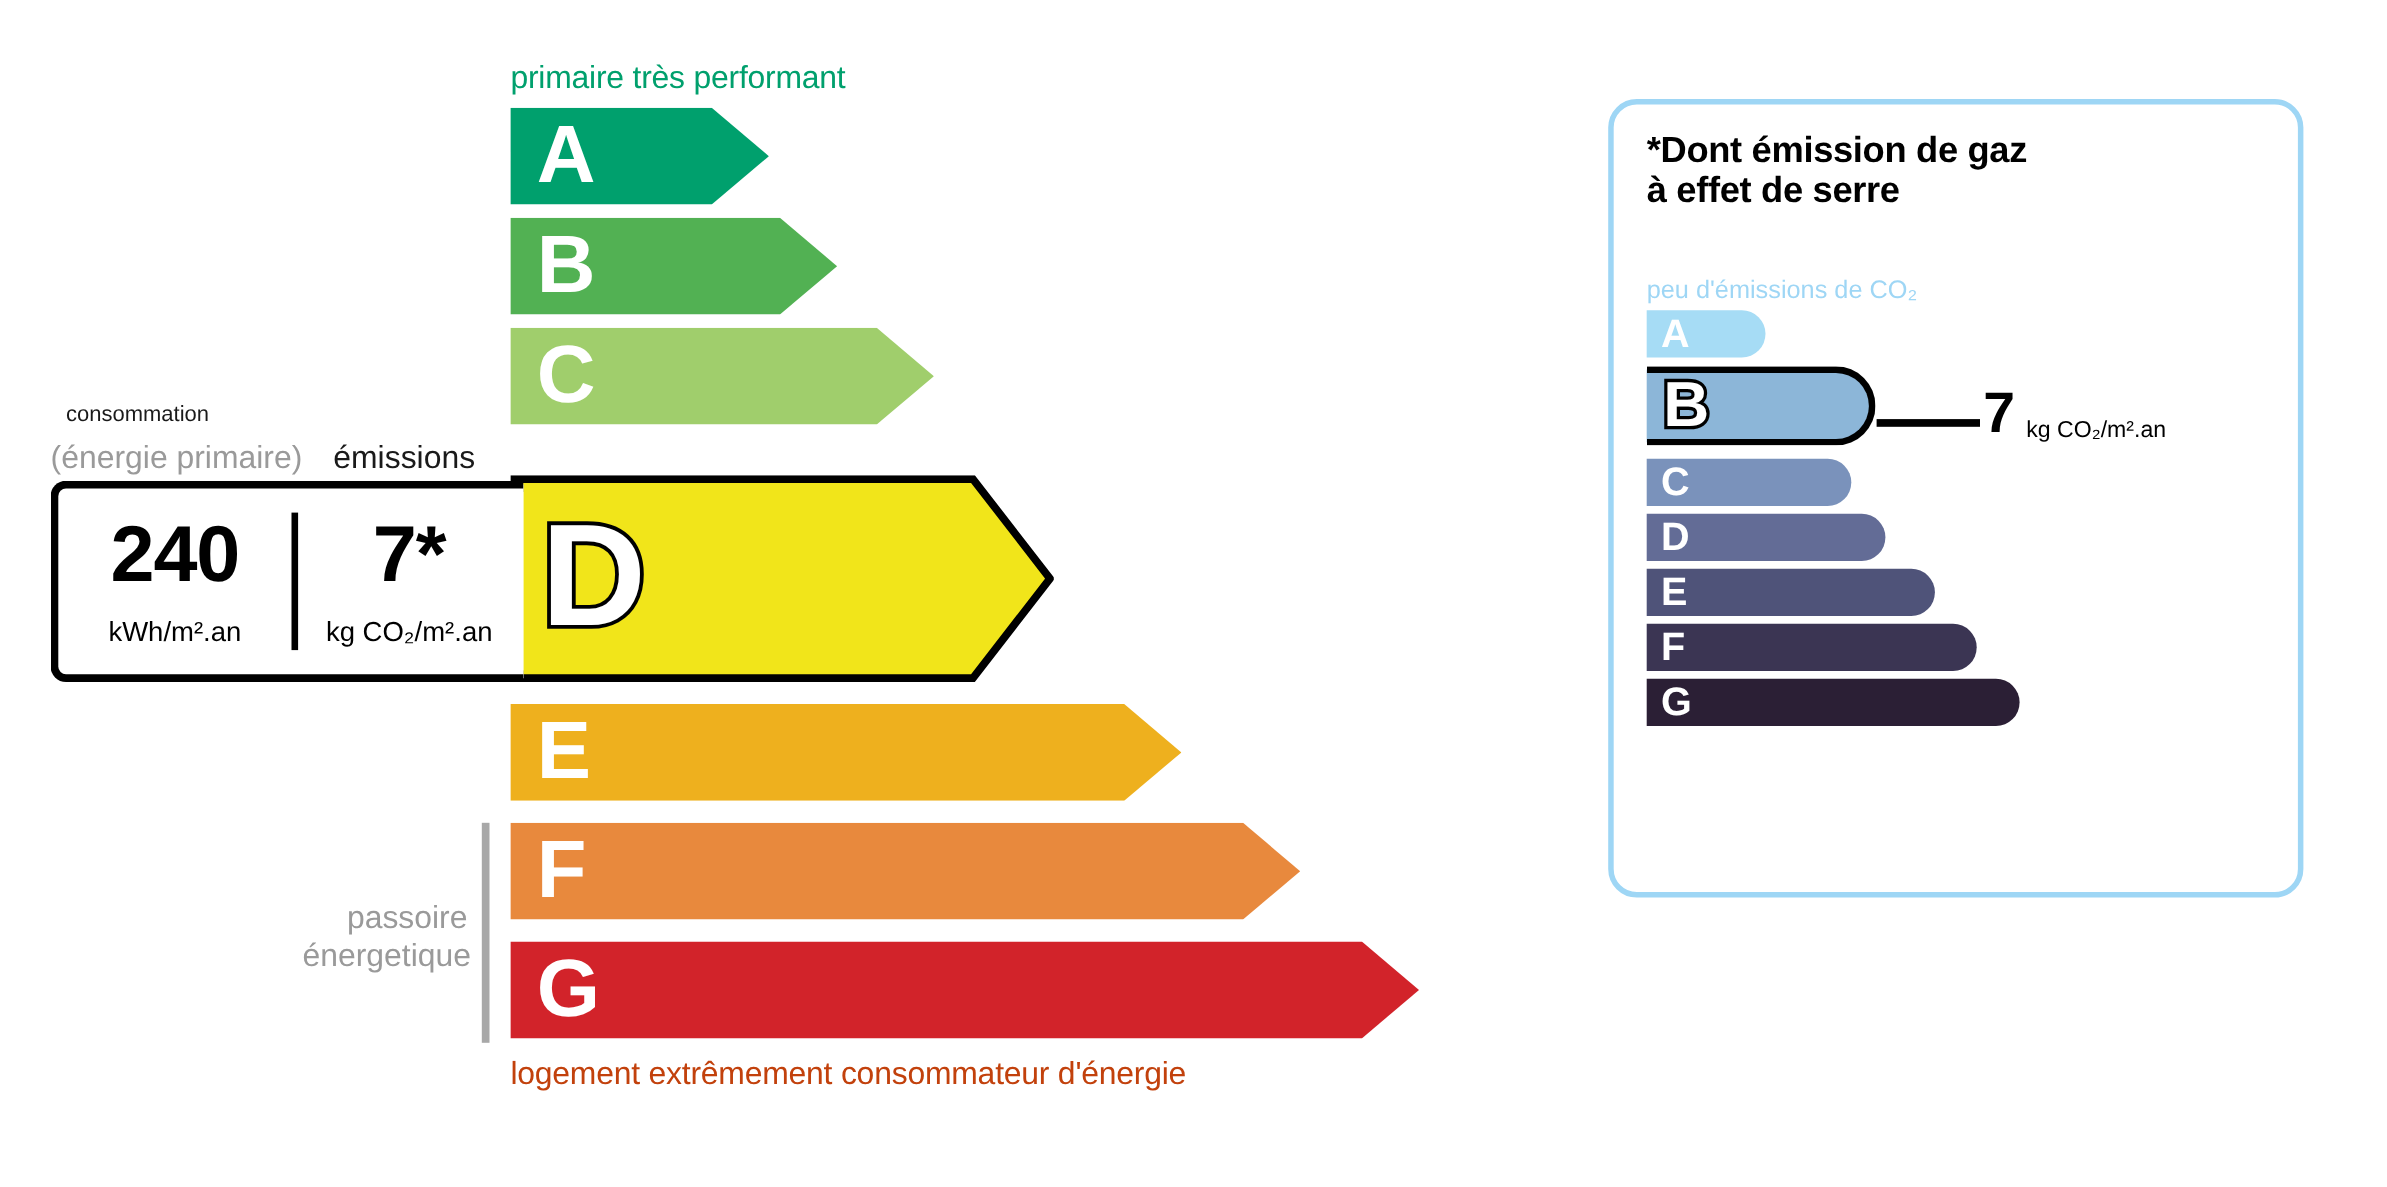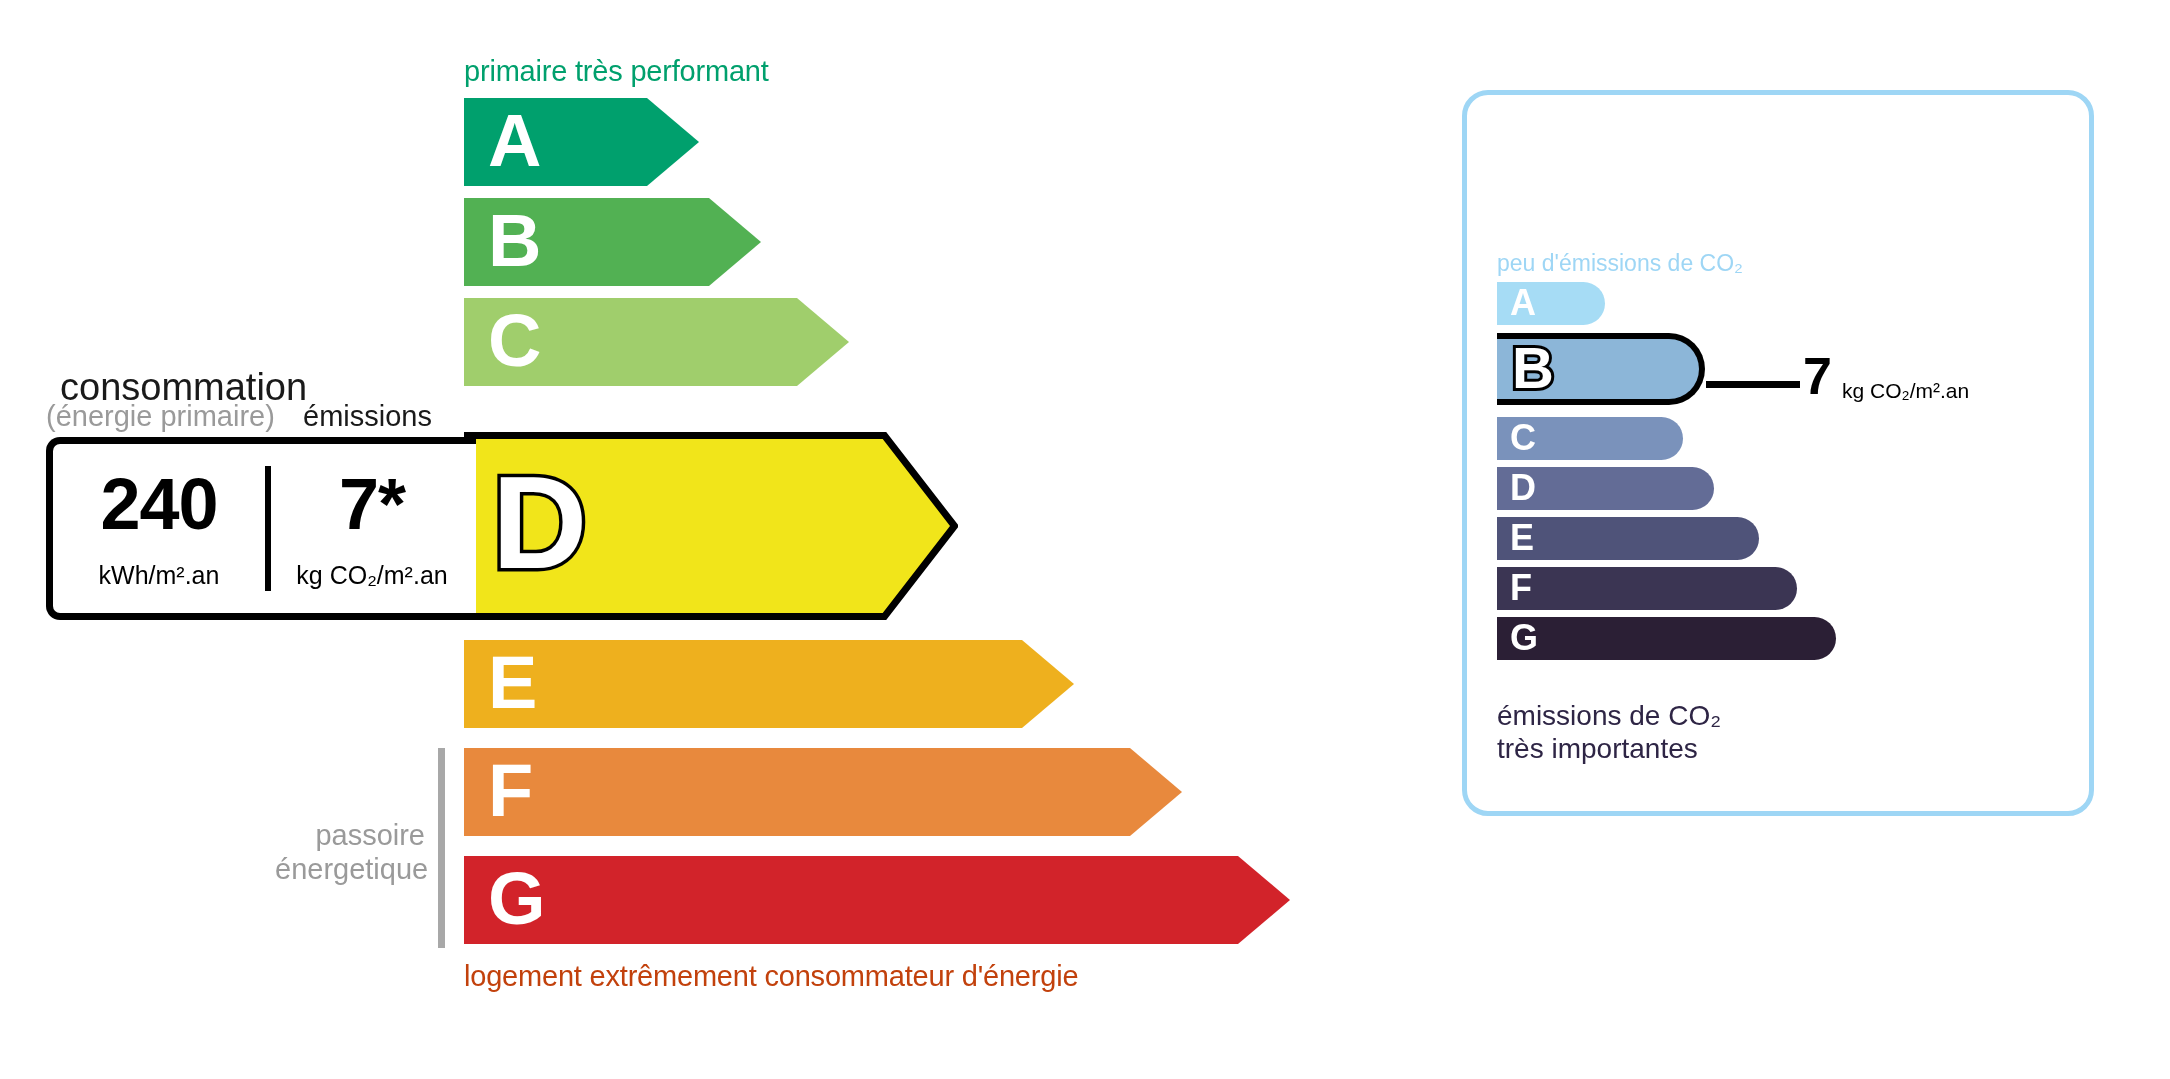--- a/index.html
+++ b/index.html
@@ -117,21 +117,21 @@
     font-size: 25px;
     color: #000000;
     margin-top: 21px;
     white-space: nowrap;
   }
 
   
   #lbl-consommation {
     position: absolute;
     left: 60px; top: 366px;
-    font-size: 38px;
+    font-size: 20px;
     color: #1a1a1a;
     white-space: nowrap;
   }
   #lbl-energie-primaire {
     position: absolute;
     left: 46px; top: 400px;
     font-size: 29px;
     color: #9a9a9a;
     white-space: nowrap;
   }
@@ -332,20 +332,21 @@
       <div class="vb-unit">kg CO₂/m².an</div>
     </div>
   </div>
 
 
   <div id="passoire-bar"></div>
   <div id="passoire-label">passoire<br>énergetique</div>
 </div>
 
 <div id="co2-panel">
+  <div id="co2-title">*Dont émission de gaz<br>à effet de serre</div>
 
   <div id="co2-top-caption">peu d'émissions de CO₂</div>
 
   <div id="co2-rows-host">
       <div class="co2-row" style="top: 187px; width: 108px;">
         <div class="co2-bar" style="width: 108px; background: rgb(166, 220, 245);"></div>
         <div class="co2-letter">A</div>
       </div>
       <div class="co2-row" id="co2-row-B" style="top: 238px; width: 208px;">
         <div class="co2-bar" style="width: 208px; background: rgb(140, 182, 216);"></div>
@@ -369,14 +370,13 @@
       <div class="co2-row" style="top: 472px; width: 300px;">
         <div class="co2-bar" style="width: 300px; background: rgb(59, 53, 83);"></div>
         <div class="co2-letter">F</div>
       </div>
       <div class="co2-row" style="top: 522px; width: 339px;">
         <div class="co2-bar" style="width: 339px; background: rgb(43, 31, 53);"></div>
         <div class="co2-letter">G</div>
       </div>
     </div>
 
-  <div id="co2-bottom-caption">émissions de CO₂<br>très importantes</div>
 </div>
 
 </body></html>

